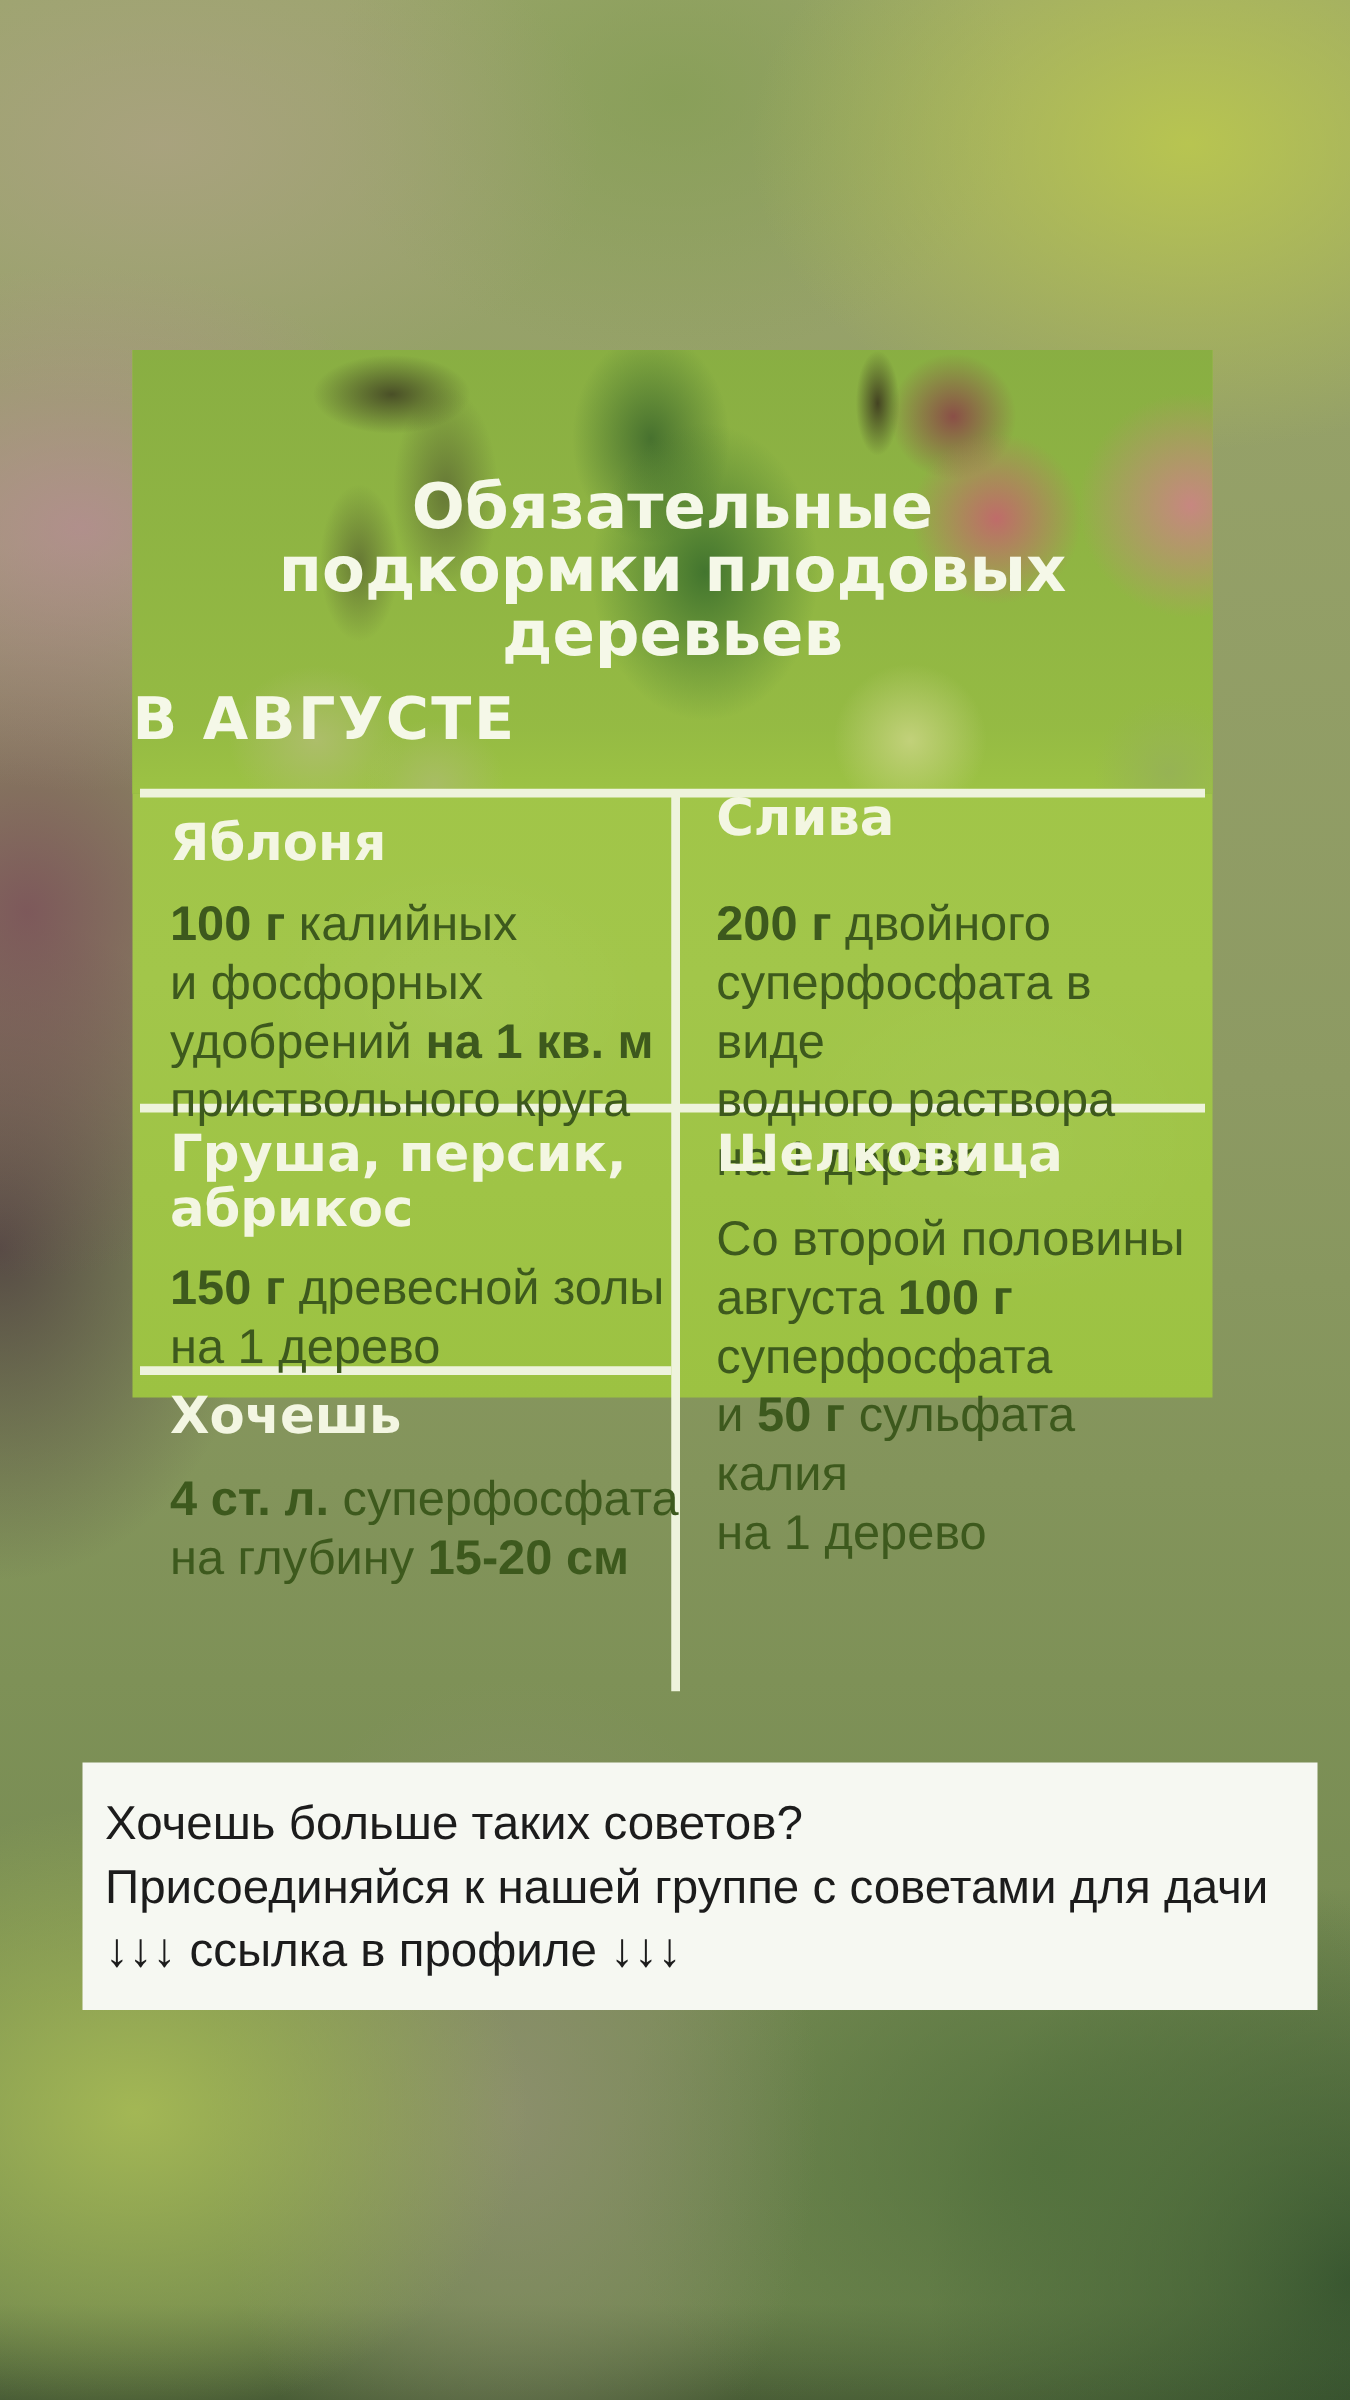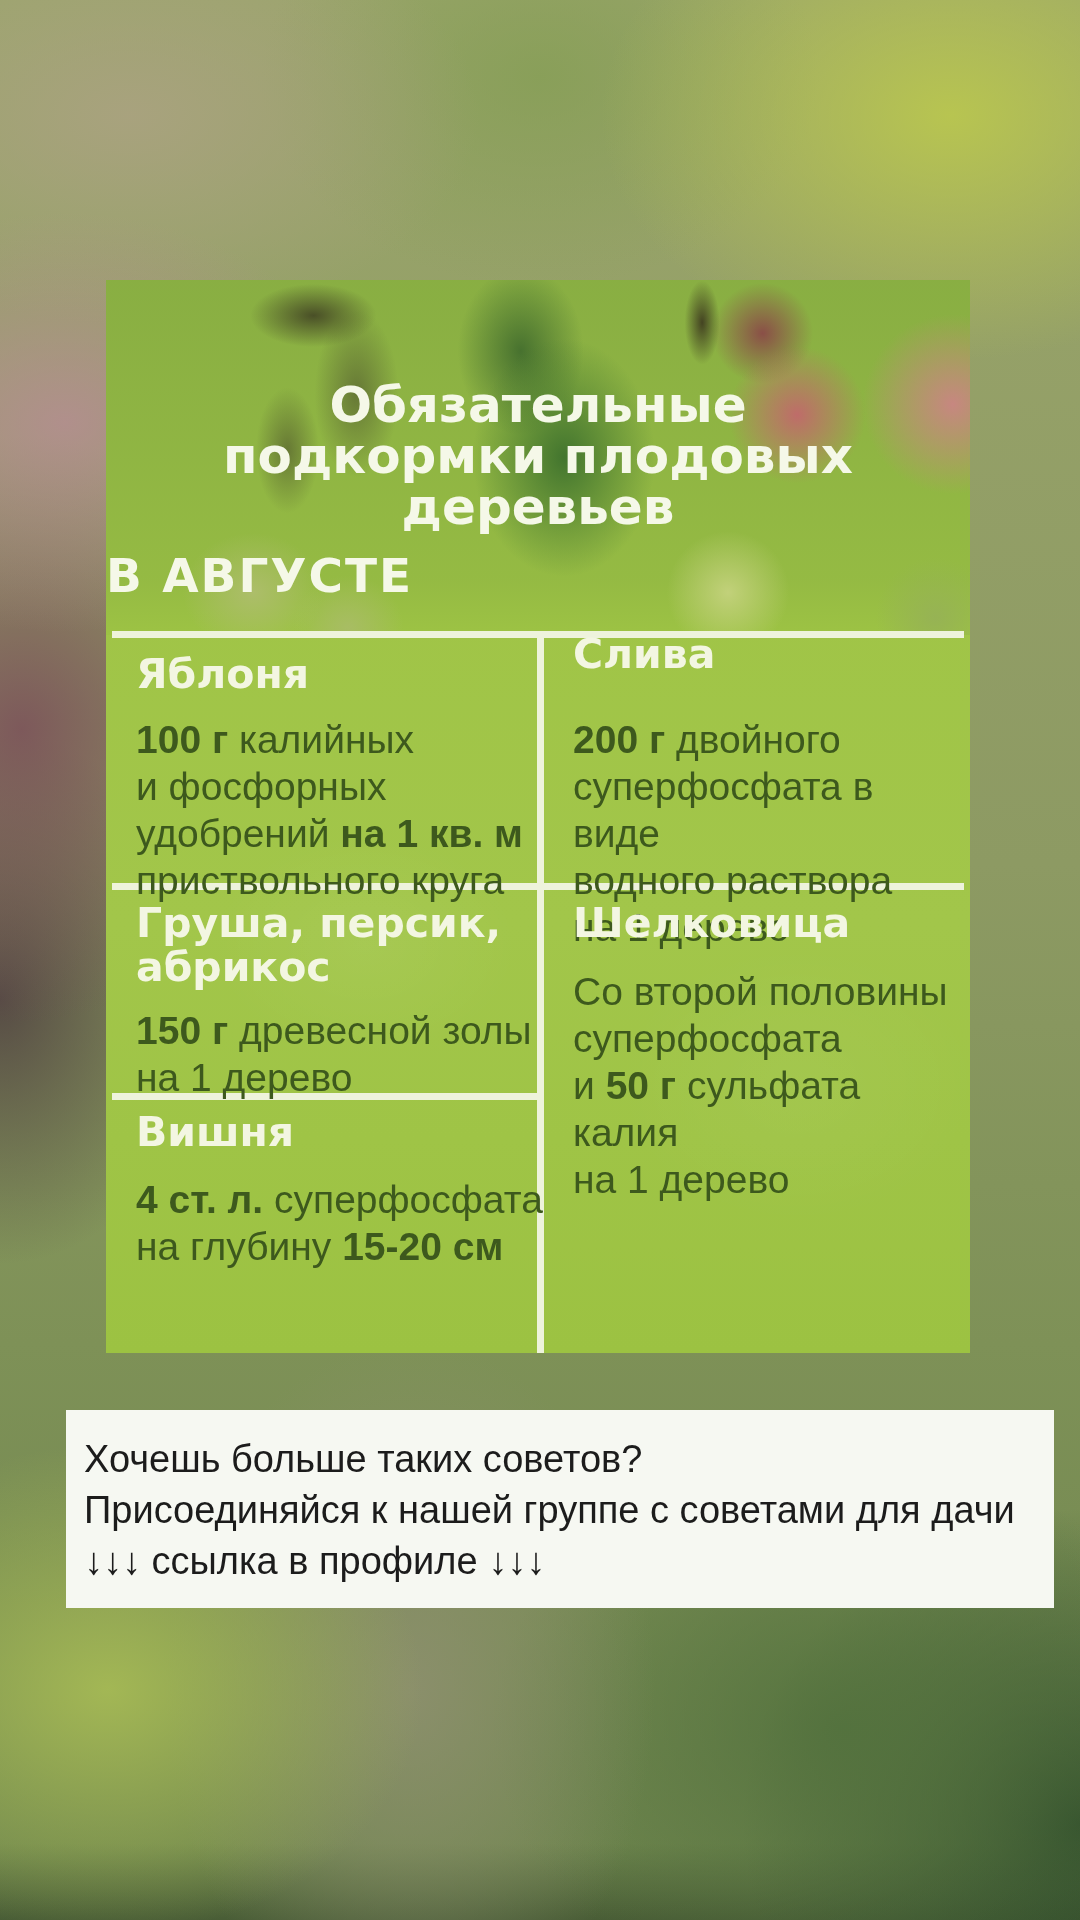--- a/index.html
+++ b/index.html
@@ -15,21 +15,21 @@
       radial-gradient(ellipse 500px 350px at 88% 6%, rgba(187,200,78,0.90), transparent 70%),
       radial-gradient(ellipse 400px 300px at 50% 4%, rgba(133,158,85,0.80), transparent 70%),
       radial-gradient(ellipse 450px 350px at 10% 88%, rgba(168,188,85,0.90), transparent 70%),
       radial-gradient(ellipse 350px 500px at 38% 88%, rgba(143,144,112,0.85), transparent 70%),
       radial-gradient(ellipse 500px 400px at 78% 90%, rgba(82,113,61,0.90), transparent 70%),
       radial-gradient(ellipse 450px 420px at 100% 95%, rgba(47,77,43,0.95), transparent 75%),
       linear-gradient(to top, rgba(43,61,35,0.55), transparent 4%),
       linear-gradient(#9aa56b, #8d9a63 45%, #7e9157 70%, #6d844d);
   }
   .card{
-    position:absolute; left:106px; top:280px; width:864px; height:1073px;
+    position:absolute; left:106px; top:280px; width:864px; height:838px;
     background-image:
       radial-gradient(ellipse 220px 160px at 30% 62%, rgba(255,255,255,0.05), transparent 70%),
       radial-gradient(ellipse 260px 200px at 80% 75%, rgba(255,255,255,0.04), transparent 70%),
       linear-gradient(#9ec344, #a2c64a 60%, #9cc242);
   }
   .photo{
     position:absolute; left:0; top:0; width:864px; height:355px;
     background-color:#87ac42;
     background-image:
       radial-gradient(ellipse 90px 45px at 24% 10%, rgba(62,62,34,0.85), transparent 70%),
@@ -107,37 +107,38 @@
 
   <div class="sec-header colL" style="top:621px;">
     <div>Груша, персик,</div>
     <div>абрикос</div>
   </div>
   <div class="sec-body colL" style="top:714px;">
     <div><span class="b">150 г</span><span> древесной золы</span></div>
     <div>на 1 дерево</div>
   </div>
 
-  <div class="sec-header colL" style="top:830px;">Вишня</div>
+  <div class="sec-header colL" style="top:830px;">Хочешь</div>
   <div class="sec-body colL" style="top:883px;">
     <div><span class="b">4 ст. л.</span><span> суперфосфата</span></div>
     <div><span>на глубину </span><span class="b">15-20 см</span></div>
   </div>
 
   <div class="sec-header colR" style="top:352px;">Слива</div>
   <div class="sec-body colR" style="top:423px;">
     <div><span class="b">200 г</span><span> двойного</span></div>
     <div>суперфосфата в виде</div>
     <div>водного раствора</div>
     <div>на 1 дерево</div>
   </div>
 
   <div class="sec-header colR" style="top:621px;">Шелковица</div>
   <div class="sec-body colR" style="top:675px;">
     <div>Со второй половины</div>
+    <div><span>августа </span><span class="b">100 г</span></div>
     <div>суперфосфата</div>
     <div><span>и </span><span class="b">50 г</span><span> сульфата калия</span></div>
     <div>на 1 дерево</div>
   </div>
 
 </div>
 
 <div class="caption">
   <div>Хочешь больше таких советов?</div>
   <div>Присоединяйся к нашей группе с советами для дачи</div>

